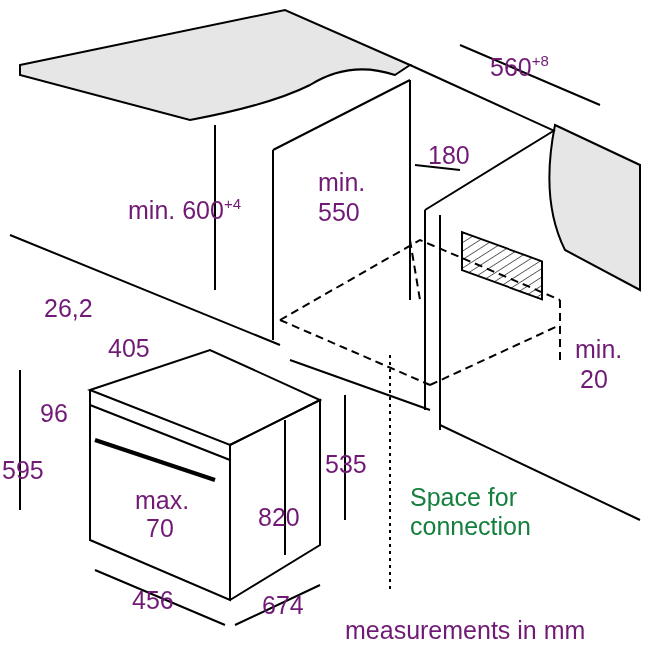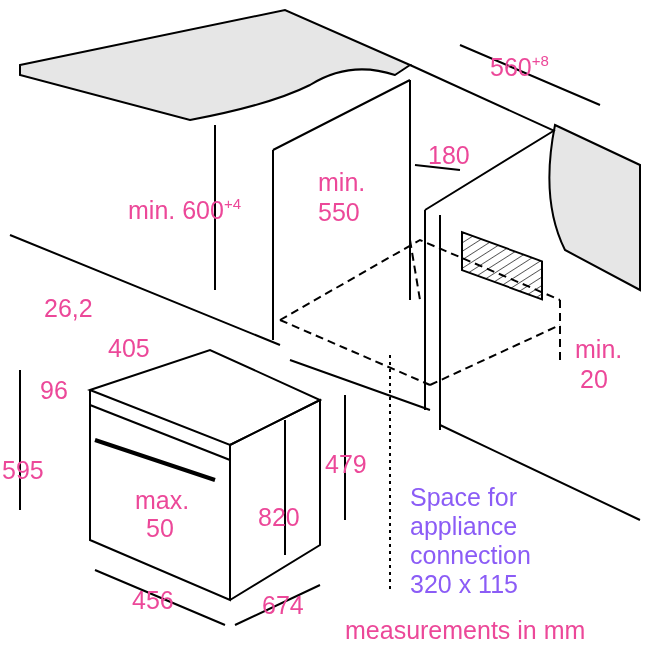--- a/index.html
+++ b/index.html
@@ -1,20 +1,20 @@
 <!DOCTYPE html>
 <html><head>
 <meta charset="utf-8">
 <style>
   html,body{margin:0;padding:0;background:#fff;}
   body{width:650px;height:650px;overflow:hidden;position:relative;font-family:"Liberation Sans",sans-serif;}
   svg{position:absolute;left:0;top:0;}
-  .lbl{position:absolute;font-size:25px;color:#ec4899;line-height:1;white-space:nowrap;}
+  .lbl{position:absolute;font-size:25px;color:#701a75;line-height:1;white-space:nowrap;}
   .sup{font-size:15px;vertical-align:top;position:relative;top:-2px;}
-  .note{position:absolute;font-size:25px;line-height:29px;color:#8b5cf6;}
+  .note{position:absolute;font-size:25px;line-height:29px;color:#15803d;}
 </style>
 </head>
 <body>
 
 <svg width="650" height="650" viewBox="0 0 650 650" stroke="#000" fill="none" stroke-width="2">
 
   <path d="M20 65 L285 10 L410 65 L395 75 Q350 60 310 85 Q270 105 190 120 L20 75 Z" fill="#e6e6e6"></path>
   <path d="M410 65 L640 170"></path>
 
   <path d="M555 125 L640 165 L640 290 L565 250 Q540 200 555 125 Z" fill="#e6e6e6"></path>
@@ -45,28 +45,26 @@
 
 <div class="lbl" style="left:490px;top:55px"><span>560</span><span class="sup">+8</span></div>
 <div class="lbl" style="left:128px;top:198px"><span>min.</span> <span>600</span><span class="sup">+4</span></div>
 <div class="lbl" style="left:318px;top:170px">min.</div>
 <div class="lbl" style="left:318px;top:200px">550</div>
 <div class="lbl" style="left:428px;top:143px">180</div>
 <div class="lbl" style="left:575px;top:337px">min.</div>
 <div class="lbl" style="left:580px;top:367px">20</div>
 <div class="lbl" style="left:44px;top:296px">26,2</div>
 <div class="lbl" style="left:108px;top:336px">405</div>
-<div class="lbl" style="left:40px;top:378px">96</div>
+<div class="lbl" style="left:40px;top:401px">96</div>
 <div class="lbl" style="left:2px;top:458px">595</div>
-<div class="lbl" style="left:325px;top:452px">479</div>
+<div class="lbl" style="left:325px;top:452px">535</div>
 <div class="lbl" style="left:258px;top:505px">820</div>
 <div class="lbl" style="left:135px;top:488px">max.</div>
-<div class="lbl" style="left:146px;top:516px">50</div>
+<div class="lbl" style="left:146px;top:516px">70</div>
 <div class="lbl" style="left:132px;top:588px">456</div>
 <div class="lbl" style="left:262px;top:593px">674</div>
 
 <div class="note" style="left:410px;top:483px">
   <div>Space for</div>
-  <div>appliance</div>
   <div>connection</div>
-  <div>320 x 115</div>
 </div>
 <div class="lbl" style="left:345px;top:618px">measurements in mm</div>
 
 </body></html>

